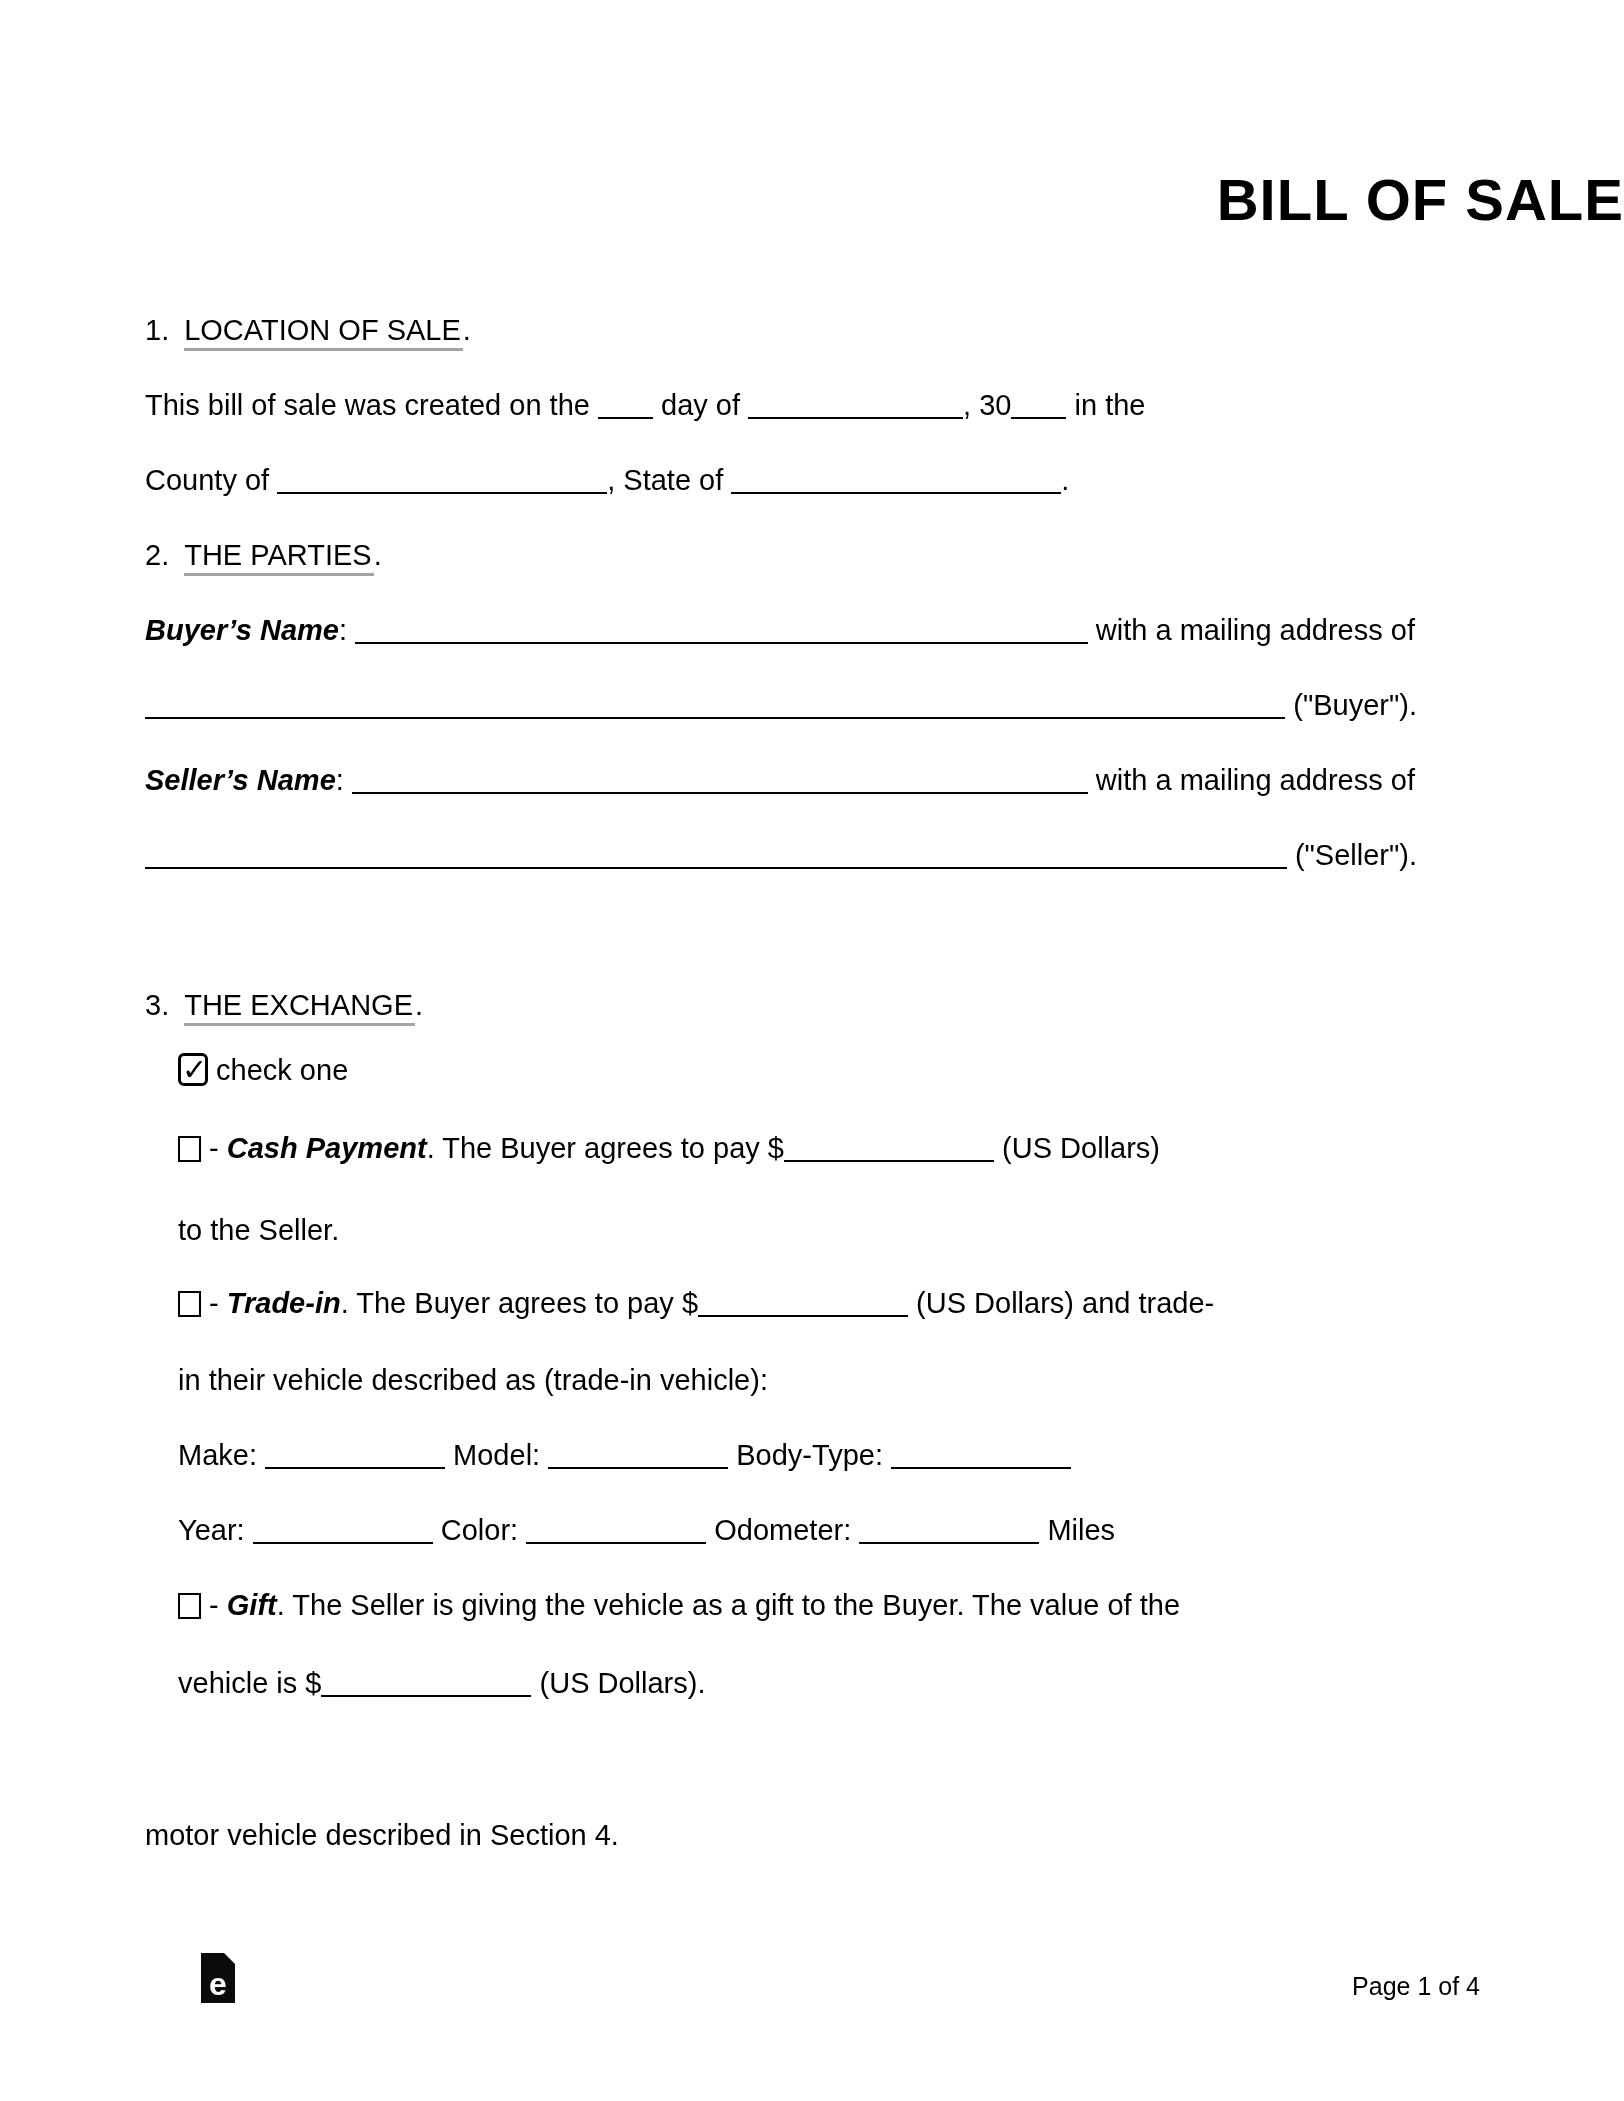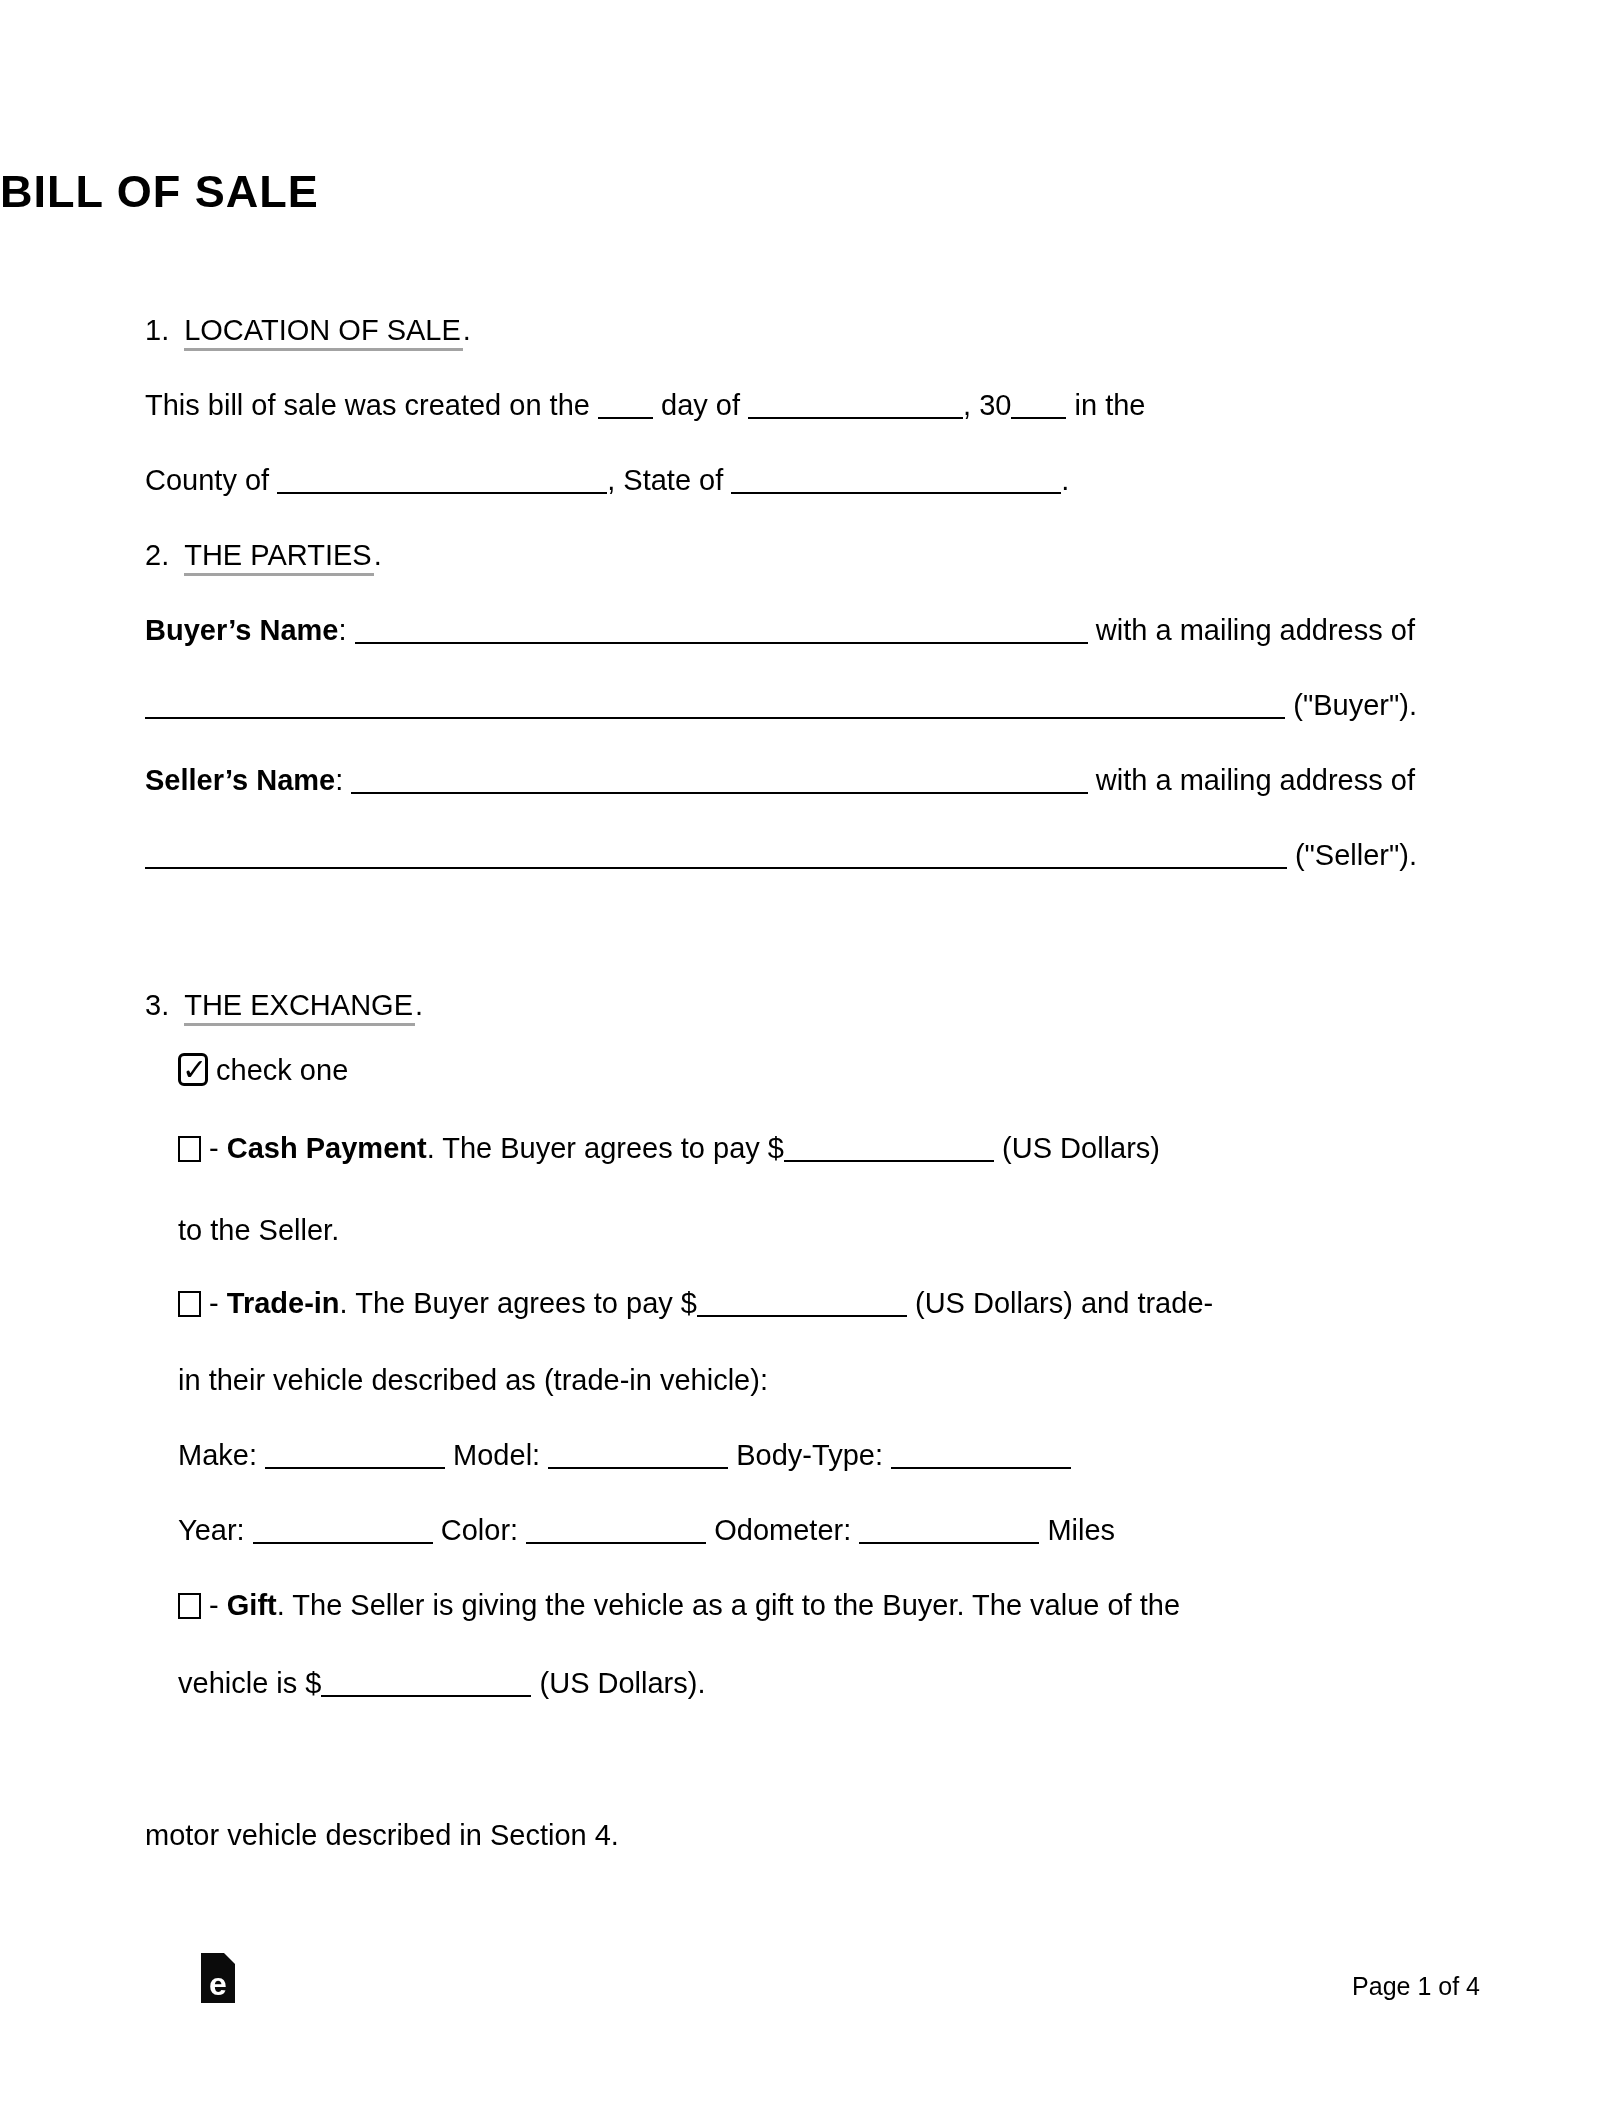--- a/index.html
+++ b/index.html
@@ -2,29 +2,29 @@
 <html><head>
 <meta charset="utf-8">
 <style>
   html,body{margin:0;padding:0;background:#e8e8e8;}
   .page{
     position:relative;width:1624px;height:2101px;background:#ffffff;
     font-family:"Liberation Sans","DejaVu Sans",sans-serif;color:#000;
     overflow:hidden;margin:0 auto;
   }
   .title{
-    position:absolute;top:166px;left:0;width:100%;text-align:left;
-    font-size:45px;font-weight:bold;margin:0;letter-spacing:1px;
+    position:absolute;top:166px;left:0;width:100%;text-align:right;
+    font-size:58px;font-weight:bold;margin:0;letter-spacing:1px;
   }
   .line{
     position:absolute;left:145px;display:flex;align-items:flex-end;
     font-size:29px;white-space:pre;
   }
   .t{white-space:pre;line-height:1.25;}
-  .b{font-weight:bold;}
+  .b{font-weight:bold;font-style:italic;}
   .num{margin-right:15px;}
   .hd{border-bottom:3px solid #a3a3a3;margin-bottom:-3px;padding:0 2px 0 0;}
   .blank{
     flex:0 0 auto;height:0;border-bottom:2px solid #000;margin-bottom:4px;
   }
   .blank.fl{flex:1 1 auto;}
   .cb{
     flex:0 0 auto;width:19px;height:22px;border:2px solid #000;
     margin-bottom:4px;background:#fff;
   }

